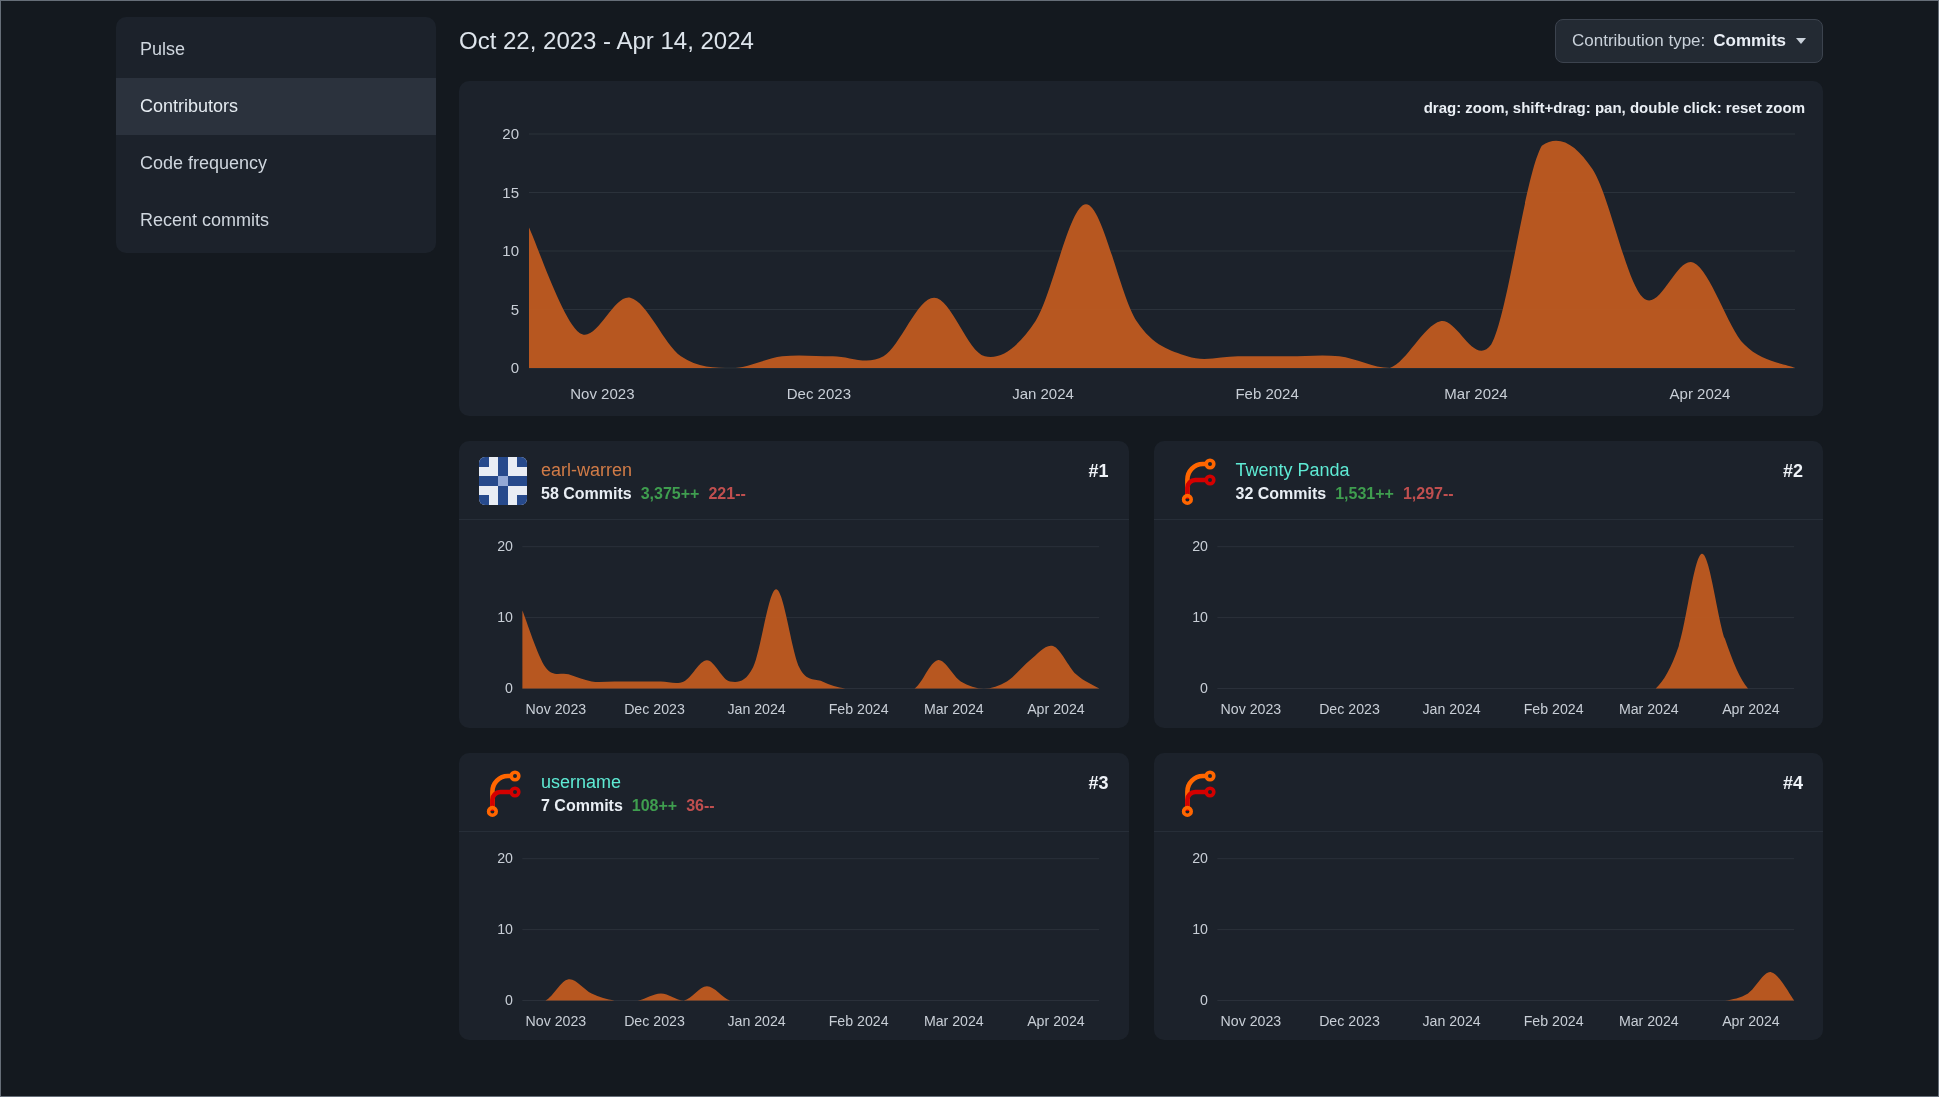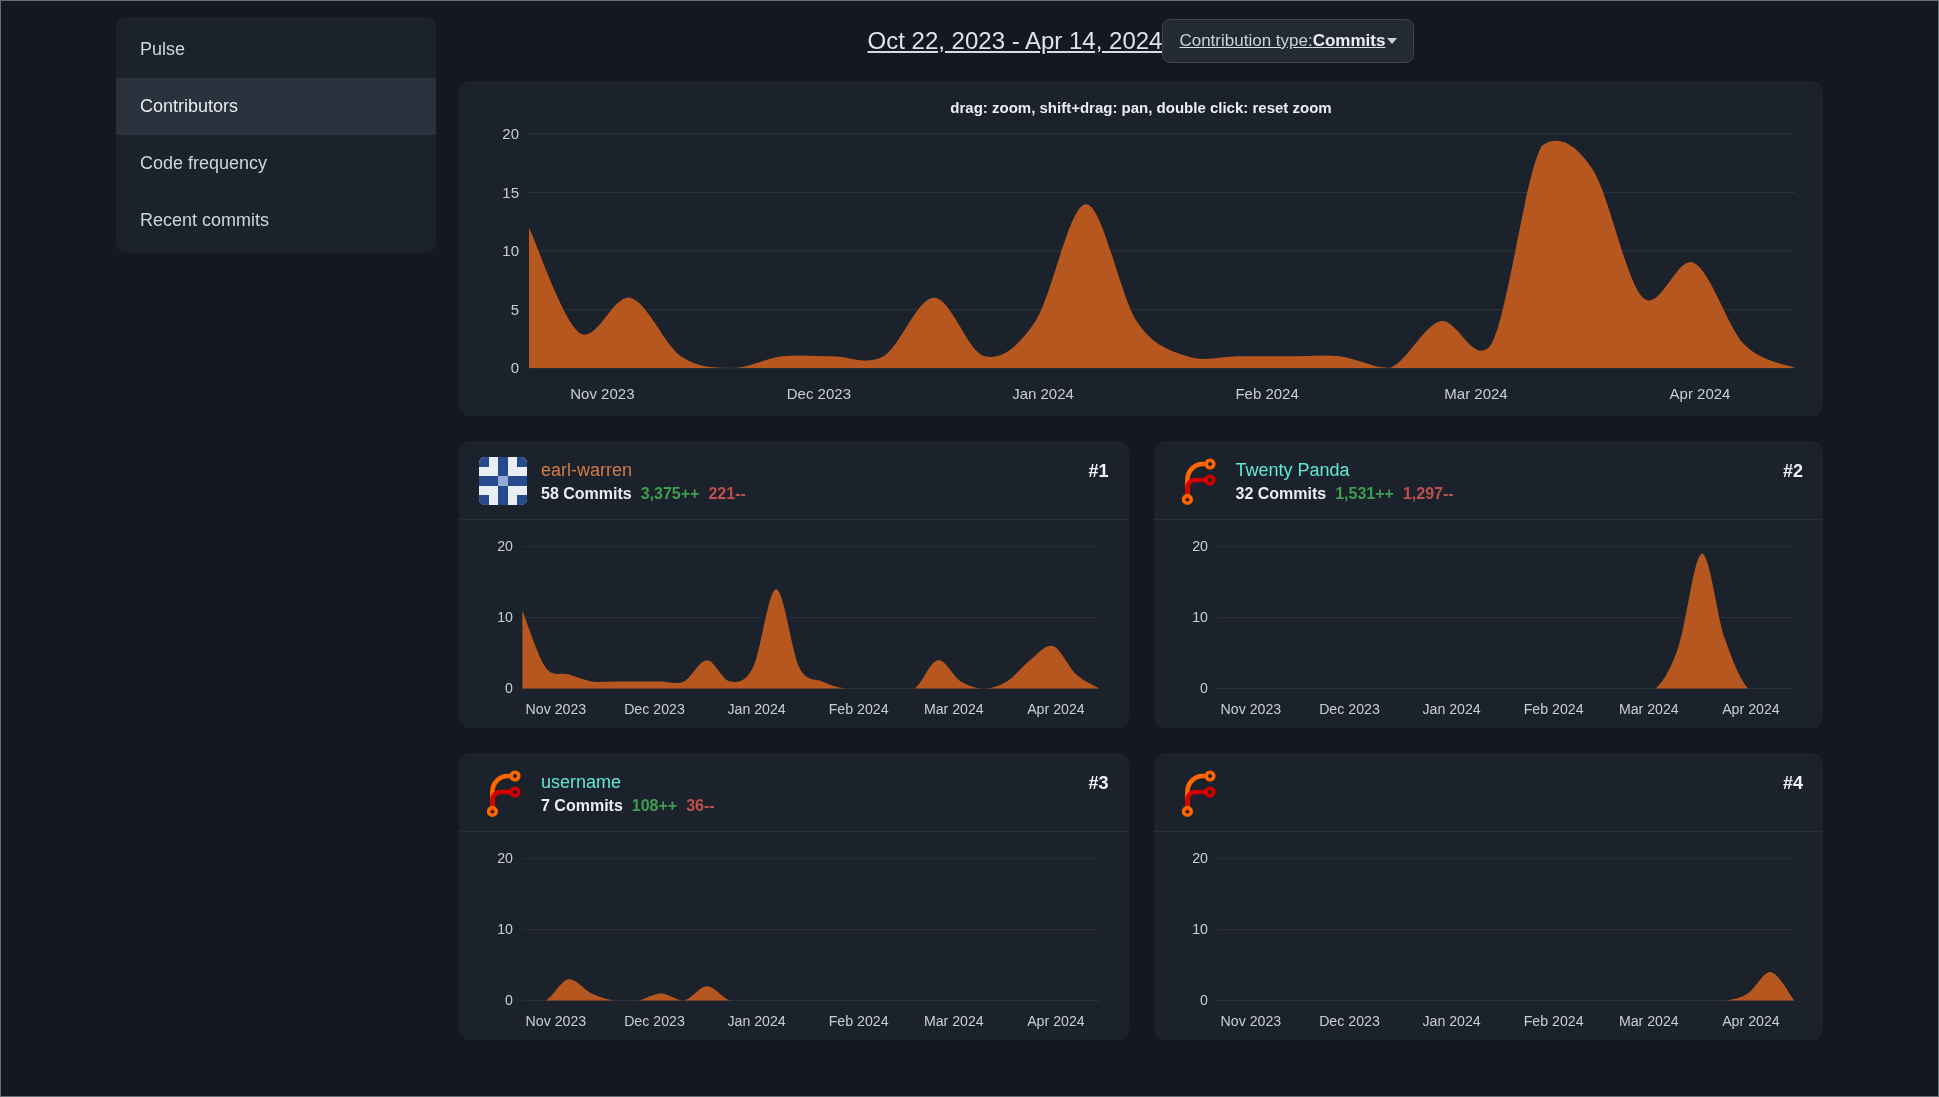--- a/index.html
+++ b/index.html
@@ -17,31 +17,31 @@
     display:flex; padding:16px 115px 0 115px; gap:23px; color:var(--text);
   }
   
   .sidebar{width:320px; flex:none;}
   .menu{background:var(--panel-bg); border-radius:10px; overflow:hidden; padding:4px 0;}
   .menu-item{display:block; height:57px; line-height:57px; padding:0 24px;
     font-size:18px; color:#cfd6de; cursor:pointer; text-decoration:none;}
   .menu-item.active{background:var(--panel-active); color:#e6ecf2;}
   
   .main{flex:1; min-width:0; display:flex; flex-direction:column;}
-  .header-row{display:flex; align-items:center; justify-content:center; margin:2px 0 18px;text-decoration:underline;}
+  .header-row{display:flex; align-items:center; justify-content:space-between; margin:2px 0 18px;}
   .date-title{margin:0; font-size:24px; font-weight:400; color:#dde4eb;}
-  .ctype-btn{display:inline-flex; align-items:center; background:#232a33;
+  .ctype-btn{display:inline-flex; align-items:center; gap:8px; background:#232a33;
     border:1px solid #3c434e; border-radius:8px; color:#c9d1da; font-size:17px;
     padding:11px 16px; font-family:inherit; cursor:pointer;}
   .ctype-btn b{color:#eaeff6; font-weight:700;}
   .caret{width:0;height:0;border-left:5px solid transparent;border-right:5px solid transparent;
     border-top:6px solid #c9d1da; display:inline-block; margin-left:2px;}
   .card{background:var(--panel-bg); border-radius:10px;}
   .main-chart-card{padding:14px 18px 8px;}
-  .hint{text-align:center; font-weight:700; font-size:15px; color:#e9eef4; margin:4px 0 6px;}
+  .hint{text-align:right; font-weight:700; font-size:15px; color:#e9eef4; margin:4px 0 6px;}
   .chart-holder{width:100%;}
   .chart-holder svg{display:block; width:100%;}
   svg text{font-family:"Liberation Sans",sans-serif;}
   .cards{display:grid; grid-template-columns:1fr 1fr; gap:25px; margin-top:25px;}
   .contrib-card{overflow:hidden;}
   .card-head{display:flex; align-items:center; gap:14px; padding:16px 20px 14px; border-bottom:1px solid #272e38;}
   .avatar{width:48px;height:48px;flex:none;border-radius:6px;overflow:hidden;cursor:pointer;}
   .avatar.identicon{display:grid;grid-template-columns:repeat(5,1fr);grid-template-rows:repeat(5,1fr);background:#e9edf4;}
   .avatar.logo{display:flex;align-items:center;justify-content:center;background:transparent;border-radius:0;}
   .avatar svg{width:48px;height:48px;}

